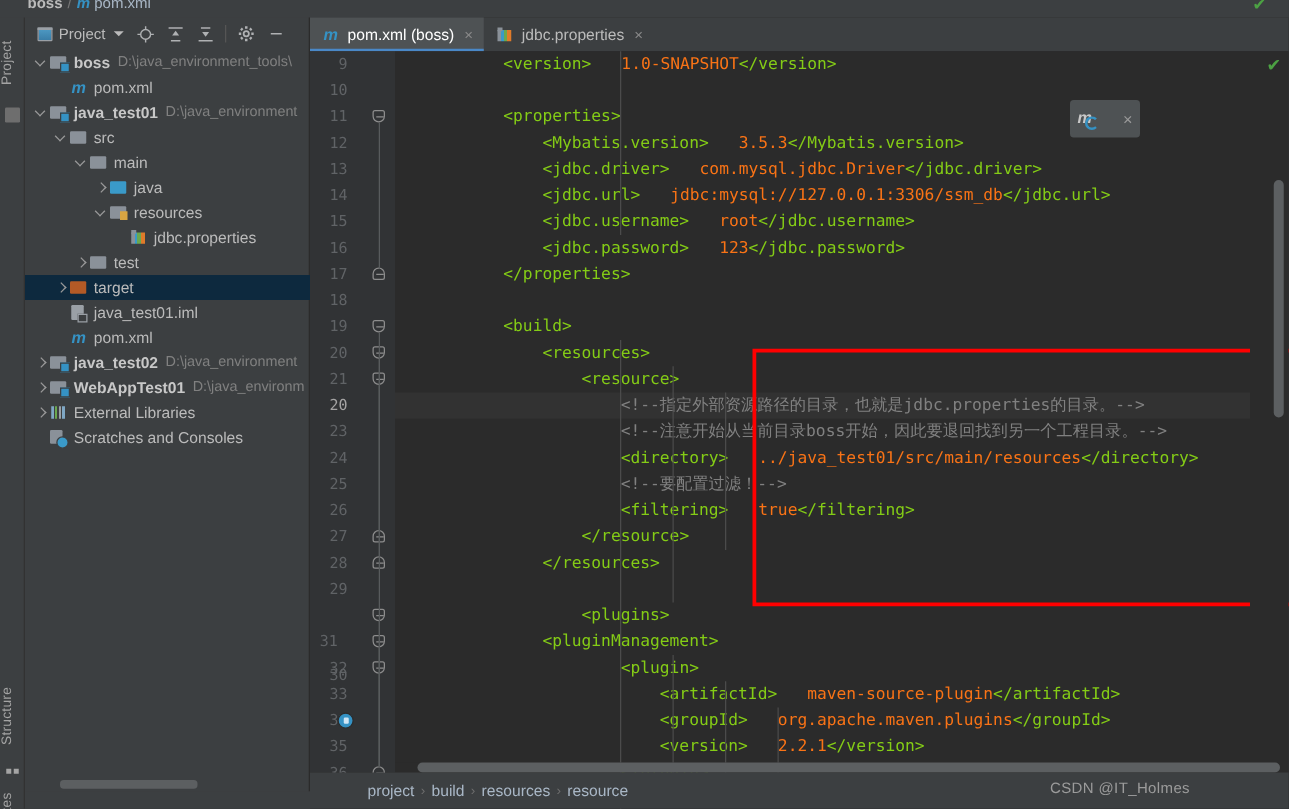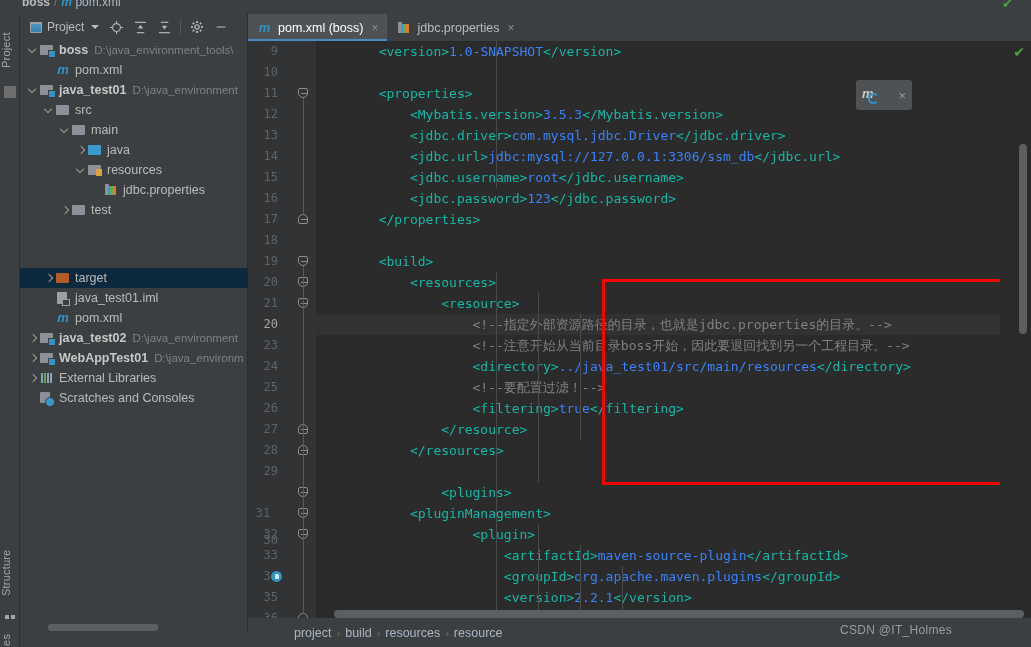--- a/index.html
+++ b/index.html
@@ -79,21 +79,21 @@
     color: #afb1b3;
   }
   .tb-sep { width: 1px; height: 14px; background: #555; margin: 0 3px; }
 
   
   .tree { position: absolute; left: 0; top: 26px; width: 228px; bottom: 10px; overflow: hidden; }
   .row {
     position: relative; height: 20px; display: flex; align-items: center;
     font-size: 12.5px; color: #bbbbbb; white-space: nowrap; padding-right: 2px;
   }
-  .row.sel { background: #0d293e; margin-top: 48px; }
+  .row.sel { background: #0d293e; }
   .arrow {
     width: 11px; height: 11px; flex: 0 0 11px; position: relative;
   }
   .arrow.r::after, .arrow.d::after {
     content: ""; position: absolute; left: 2px; top: 2px;
     width: 5px; height: 5px; border-right: 1.4px solid #9a9a9a; border-bottom: 1.4px solid #9a9a9a;
   }
   .arrow.r::after { transform: rotate(-45deg); }
   .arrow.d::after { transform: rotate(45deg); left: 1px; top: 1px; }
   .ic { width: 16px; height: 16px; flex: 0 0 16px; position: relative; margin-right: 4px; }
@@ -203,22 +203,22 @@
 
   .codearea {
     position: absolute; left: 68px; top: 27px; right: 31px; bottom: 29px;
     background: #2b2b2b; overflow: hidden;
   }
   .cline {
     height: 21px; line-height: 21px; white-space: pre;
     font-family: "DejaVu Sans Mono", monospace; font-size: 13px; color: #a9b7c6;
   }
   .cline.cur { background: #323232; }
-  .tagc { color: #14b8a6; }
-  .txtc { color: #3b82f6; }
+  .tagc { color: #84cc16; }
+  .txtc { color: #f97316; margin-left: 24px; }
   .cmt  { color: #808080; }
 
   .redbox {
     position: absolute; left: 354px; top: 265px; width: 552px; height: 206px;
     border: 3px solid #ff0000; pointer-events: none;
   }
 
   .vindent {
     position: absolute; width: 1px; background: #4b4b4b;
   }

